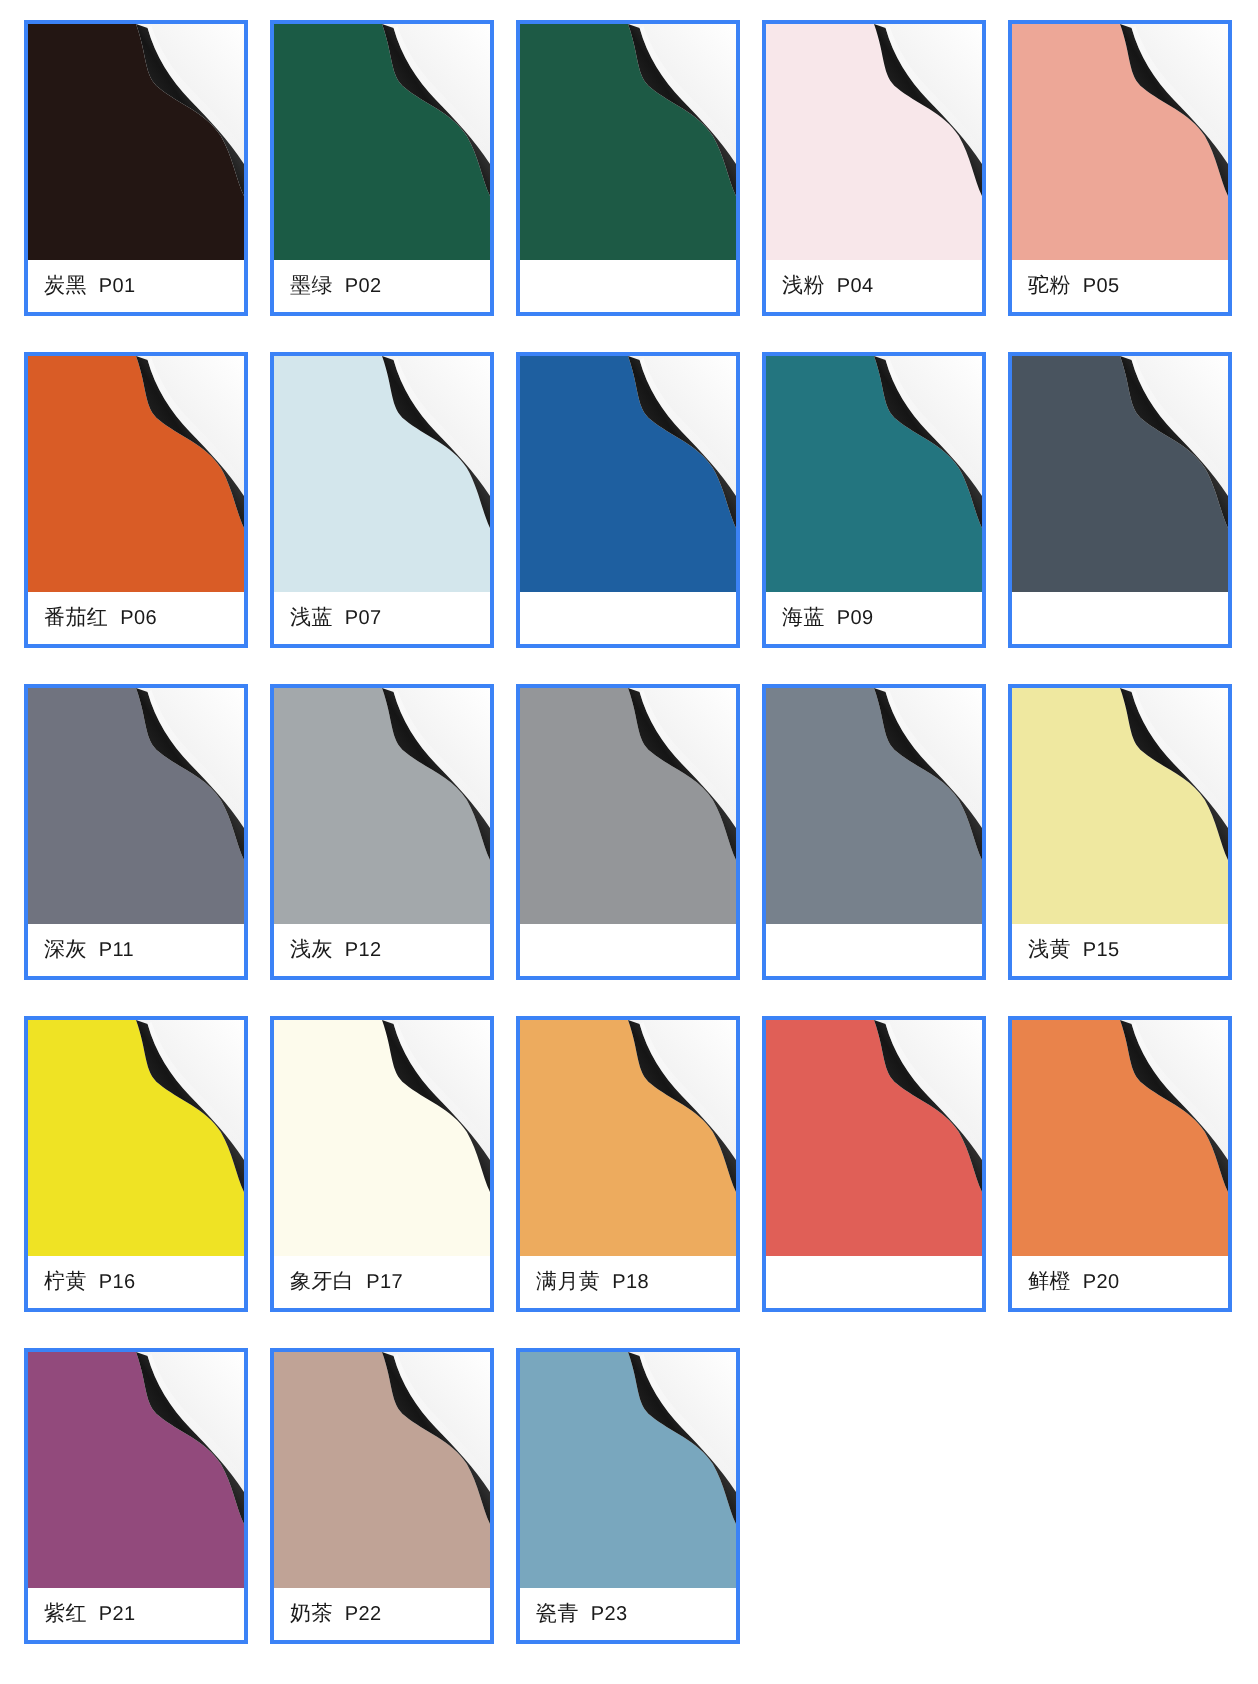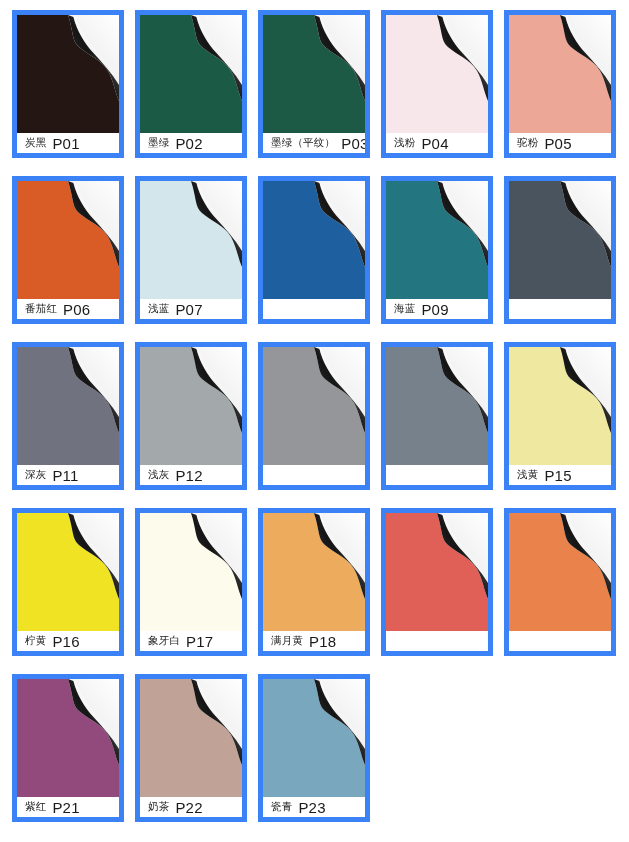--- a/index.html
+++ b/index.html
@@ -21,21 +21,21 @@
     column-gap: 11px;
     row-gap: 18px;
     padding: 10px 0 0 12px;
     box-sizing: border-box;
   }
 
   .swatch-card {
     width: 112px;
     height: 148px;
     background: #ffffff;
-    border: 5px solid #3b82f6;
+    border: 2px solid #3b82f6;
     box-sizing: border-box;
     display: flex;
     flex-direction: column;
     overflow: hidden;
   }
 
   
   .swatch-color-area {
     position: relative;
     flex: 0 0 118px;
@@ -58,21 +58,21 @@
     padding-left: 8px;
     background: #ffffff;
     white-space: nowrap;
   }
   .caption-name {
     font-size: 10.5px;
     color: #1a1a1a;
     letter-spacing: 0.2px;
   }
   .caption-code {
-    font-size: 15px;
+    font-size: 10px;
     color: #1a1a1a;
     margin-left: 6px;
     letter-spacing: 0.2px;
   }
 </style>
 </head>
 <body>
 
 <div id="swatch-grid">
     <div class="swatch-card">
@@ -204,24 +204,20 @@
              C78,40 92,44 100,56
              C106,66 108,78 112,86
              L112,70
              C104,58 94,48 84,38
              C74,28 66,16 62,2 Z" fill="url(#flapg2)"></path>
 
     <path d="M62,2 C66,16 74,28 84,38 C94,48 104,58 112,70 L112,62
              C104,52 94,42 84,32 C74,22 68,12 64,1 Z" fill="url(#edgeg2)" opacity="0.55"></path>
   </svg>
       </div>
-      <div class="swatch-caption">
-        <span class="caption-name">墨绿（平纹）</span>
-        <span class="caption-code">P03</span>
-      </div>
     </div>
     <div class="swatch-card">
       <div class="swatch-color-area">
         <svg class="curl-svg" viewBox="0 0 112 118" preserveAspectRatio="none">
     <defs>
       <linearGradient id="bgg3" x1="0" y1="1" x2="1" y2="0">
         <stop offset="0%" stop-color="#b9b9b9"></stop>
         <stop offset="45%" stop-color="#e6e6e6"></stop>
         <stop offset="100%" stop-color="#ffffff"></stop>
       </linearGradient>
@@ -983,20 +979,24 @@
              C78,40 92,44 100,56
              C106,66 108,78 112,86
              L112,70
              C104,58 94,48 84,38
              C74,28 66,16 62,2 Z" fill="url(#flapg19)"></path>
 
     <path d="M62,2 C66,16 74,28 84,38 C94,48 104,58 112,70 L112,62
              C104,52 94,42 84,32 C74,22 68,12 64,1 Z" fill="url(#edgeg19)" opacity="0.55"></path>
   </svg>
       </div>
+      <div class="swatch-caption">
+        <span class="caption-name">鲜橙</span>
+        <span class="caption-code">P20</span>
+      </div>
     </div>
     <div class="swatch-card">
       <div class="swatch-color-area">
         <svg class="curl-svg" viewBox="0 0 112 118" preserveAspectRatio="none">
     <defs>
       <linearGradient id="bgg20" x1="0" y1="1" x2="1" y2="0">
         <stop offset="0%" stop-color="#b9b9b9"></stop>
         <stop offset="45%" stop-color="#e6e6e6"></stop>
         <stop offset="100%" stop-color="#ffffff"></stop>
       </linearGradient>

